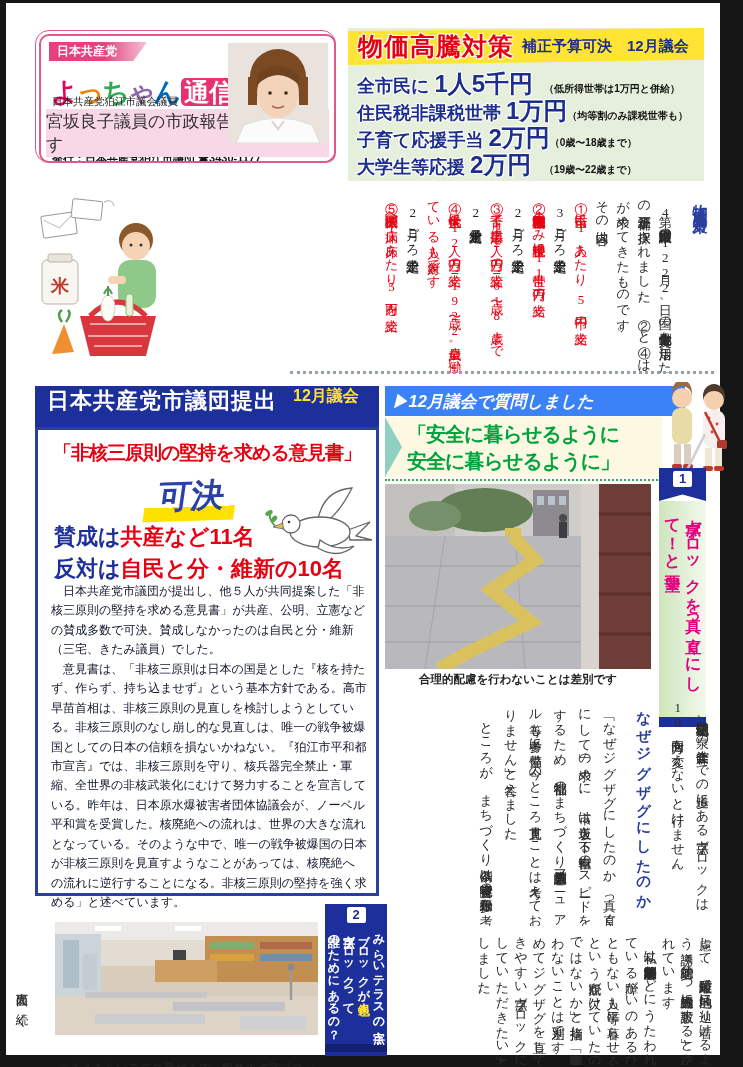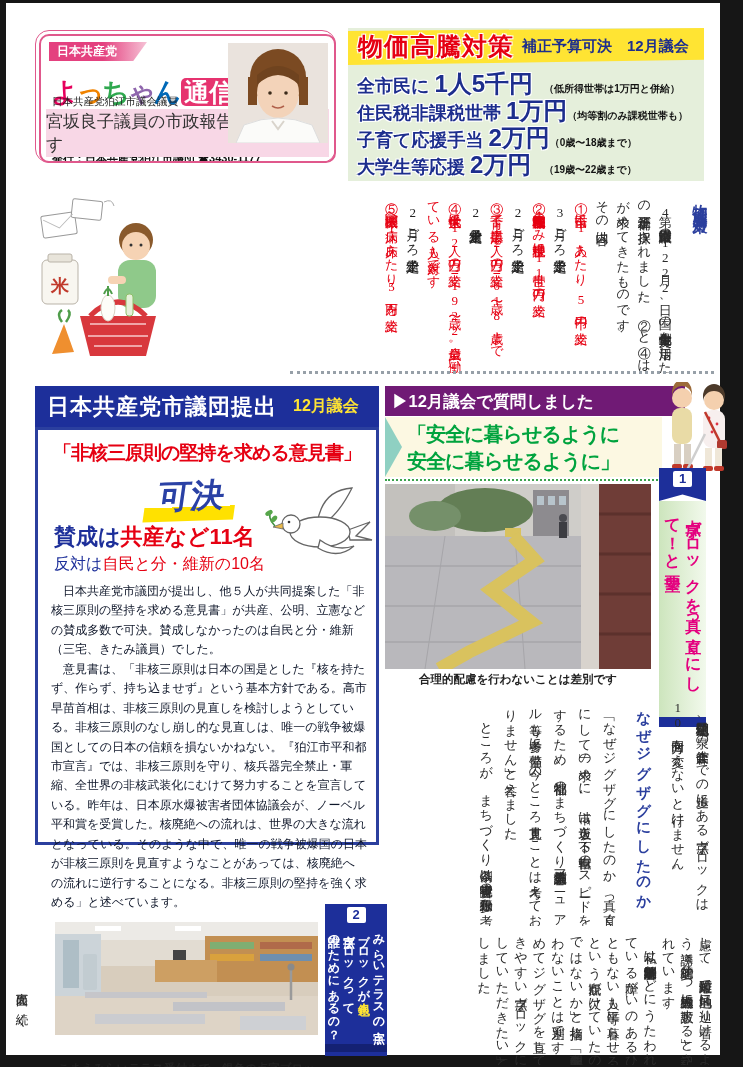--- a/index.html
+++ b/index.html
@@ -44,37 +44,37 @@
   .subsidy-block{left:208px;top:192px;width:504px;height:181px;font-family:"Liberation Serif","DejaVu Serif",serif;
                  font-size:13px;line-height:1.62;color:#2a2a2a;overflow:hidden;}
   .v-title{font-family:"Liberation Sans",sans-serif;font-weight:900;color:#2b3f9e;font-size:15px;letter-spacing:3px;margin-left:12px;}
   .v-indent{text-indent:1em;}
   .item-text{color:#e60012;}
   .item-sched{text-indent:1em;color:#222;}
   .shopping-illo{left:38px;top:198px;width:160px;height:168px;}
   .dot-sep{left:290px;top:371px;width:424px;height:0;border-bottom:3px dotted #97a0a8;}
 
   
-  .op-header{left:35px;top:386px;width:344px;height:41px;background:#1d2f9a;display:flex;align-items:center;padding:0 12px;box-sizing:border-box;}
+  .op-header{left:35px;top:386px;width:344px;height:41px;background:#1d2f9a;display:flex;align-items:flex-start;padding:0 12px;box-sizing:border-box;}
   .op-title{color:#fff;font-size:22px;font-weight:900;letter-spacing:1px;white-space:nowrap;}
   .op-session{color:#ffe433;font-size:16px;font-weight:900;margin-left:16px;white-space:nowrap;}
-  .op-box{left:35px;top:427px;width:344px;height:418px;border:3px solid #2b3f9e;background:#fff;box-sizing:border-box;}
+  .op-box{left:35px;top:427px;width:344px;height:469px;border:3px solid #2b3f9e;background:#fff;box-sizing:border-box;}
   .op-headline{margin-top:10px;text-align:center;color:#e60012;font-weight:900;font-size:19px;letter-spacing:-1px;white-space:nowrap;}
   .op-result{position:absolute;left:108px;top:44px;font-size:33px;font-weight:900;color:#2a41a5;
              transform:skewX(-10deg) rotate(-2deg);background:linear-gradient(to top,#ffe100 30%,transparent 30%);padding:0 12px 2px;}
   .op-dove{position:absolute;right:2px;top:52px;width:112px;height:92px;}
   .op-for{position:absolute;left:16px;top:92px;font-size:22px;font-weight:900;white-space:nowrap;}
-  .op-against{position:absolute;left:16px;top:124px;font-size:16px;font-weight:400;white-space:nowrap;}
+  .op-against{position:absolute;left:16px;top:124px;font-size:22px;font-weight:700;white-space:nowrap;}
   .navy{color:#1d2f9a;} .red{color:#e60012;}
   .op-body{position:absolute;left:13px;top:152px;width:316px;font-size:12px;line-height:1.62;color:#0f172a;}
   .op-body p{margin:0;text-indent:1em;}
 
   
-  .t-banner{left:385px;top:386px;width:300px;height:30px;background:#701a75;color:#fff;font-size:16.5px;font-weight:900;
-            line-height:30px;padding-left:7px;box-sizing:border-box;white-space:nowrap;}
+  .t-banner{left:385px;top:386px;width:300px;height:30px;background:#3b82f6;color:#fff;font-size:16.5px;font-weight:900;
+            line-height:30px;padding-left:7px;box-sizing:border-box;white-space:nowrap;font-style:italic;}
   .walk-illo{left:657px;top:382px;width:82px;height:90px;}
   .t-headline{left:385px;top:417px;width:277px;height:60px;background:#fcf8e2;box-sizing:border-box;overflow:hidden;}
   .t-wedge{position:absolute;left:0;top:0;bottom:0;width:17px;background:#8fd0c2;clip-path:polygon(0 0,100% 50%,0 100%);}
   .t-headline-text{margin:4px 0 0 22px;color:#00a33e;font-size:20px;font-weight:900;line-height:1.35;letter-spacing:-1px;white-space:nowrap;}
   .g-dot{left:385px;top:479px;width:277px;height:0;border-top:2px dotted #3aa24b;}
   .photo1{left:385px;top:484px;width:266px;height:185px;}
   .caption{font-size:11.5px;color:#222;text-align:center;font-weight:bold;}
   .cap1{left:385px;top:672px;width:266px;}
   .sidebar1{left:659px;top:468px;width:47px;height:256px;}
   .sb1-cap{height:30px;background:#1d2f9a;display:flex;justify-content:center;align-items:flex-start;padding-top:3px;

